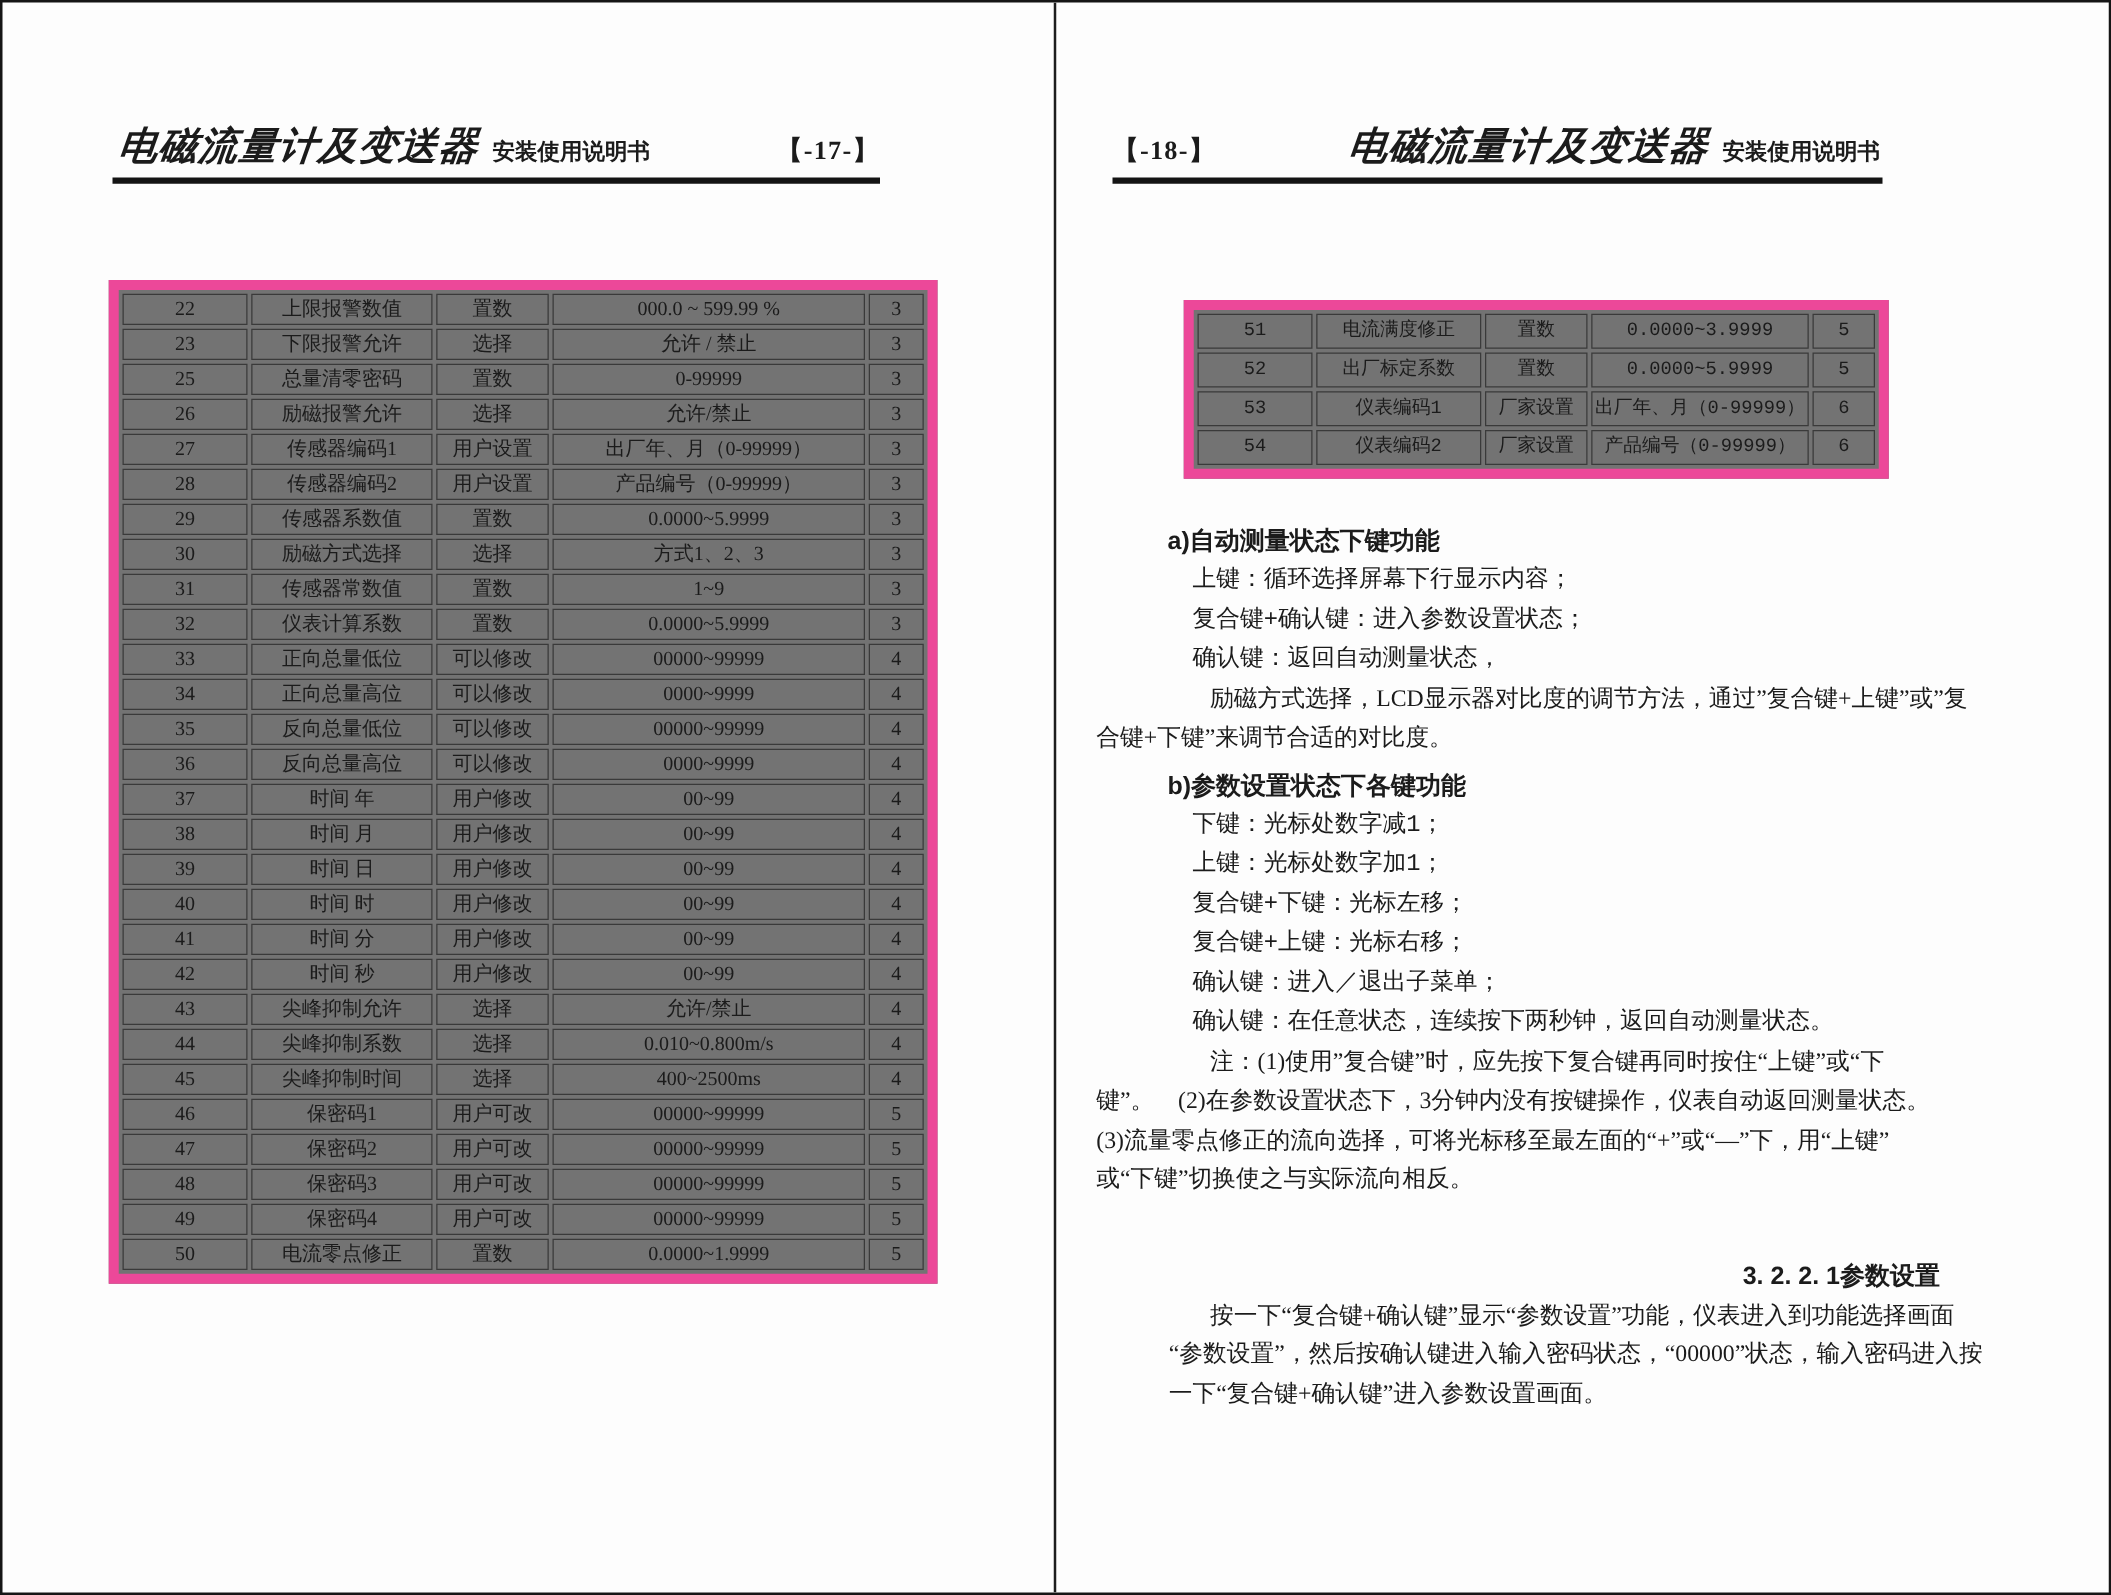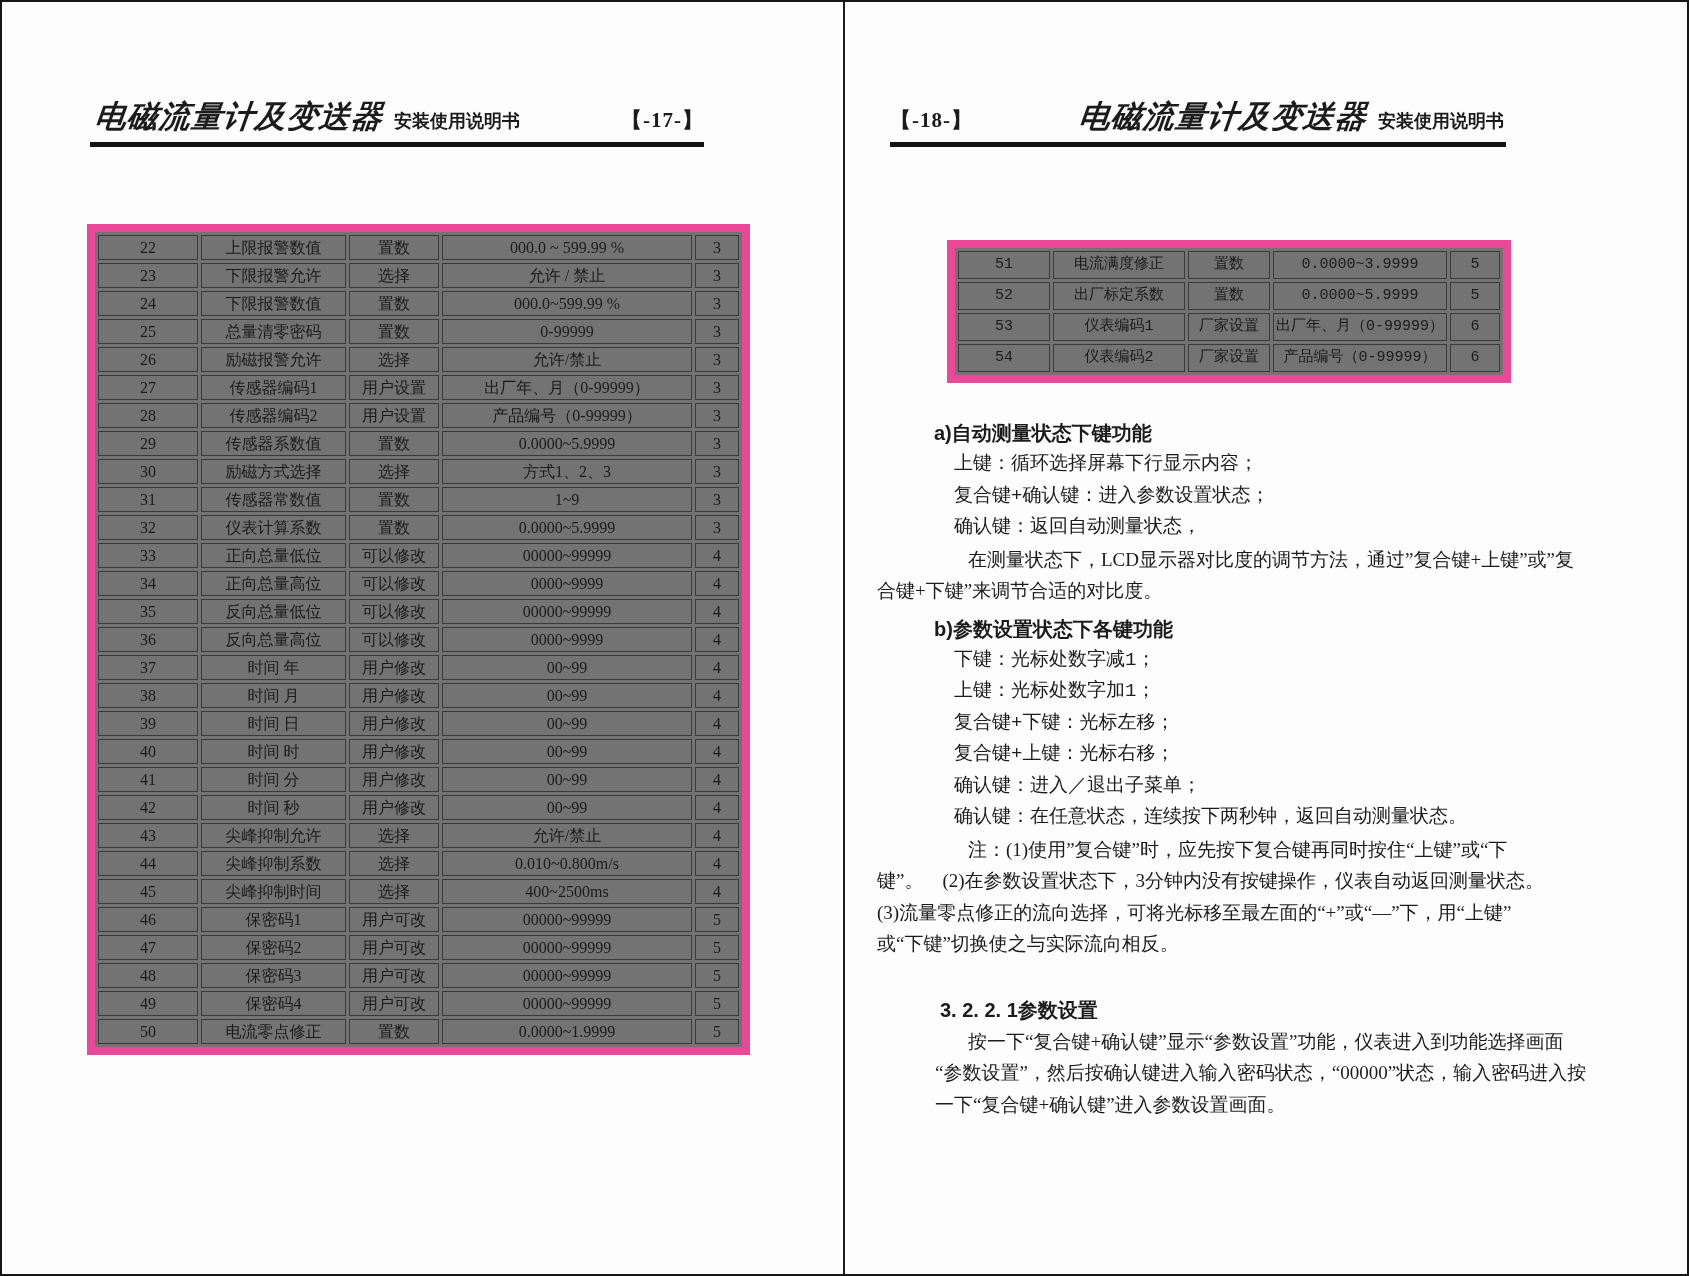--- a/index.html
+++ b/index.html
@@ -39,21 +39,21 @@
   .table-right { left:945px; top:238px; font-size:15px;font-family:Liberation Mono, monospace; }
   .table-right td { height:26px; line-height:26px; }
 
   
   .text-block { position:absolute; left:874px; top:415px; width:676px; font-size:19px; }
   .sec-heading {
     font-family:"Liberation Sans","DejaVu Sans",sans-serif; font-weight:bold;
     font-size:20px; line-height:32px; padding-left:58px; white-space:nowrap;
   }
   .h-b    { margin-top:6px; }
-  .h-3221 { margin-top:34px; padding-left:64px; }
+  .h-3221 { margin-top:45px; padding-left:64px;text-align:right; }
   .line { line-height:31.5px; white-space:nowrap; }
   .ind-0 { padding-left:1px; }
   .ind-1 { padding-left:78px;font-family:Liberation Mono, monospace; }
   .ind-2 { padding-left:92px; }
   .ind-4 { padding-left:59px; }
 </style>
 </head>
 <body>
 
 <div class="spread">
@@ -86,27 +86,20 @@
             <td>3</td>
           </tr>
           <tr>
             <td>23</td>
             <td>下限报警允许</td>
             <td>选择</td>
             <td>允许 / 禁止</td>
             <td>3</td>
           </tr>
           <tr>
-            <td>24</td>
-            <td>下限报警数值</td>
-            <td>置数</td>
-            <td>000.0~599.99 %</td>
-            <td>3</td>
-          </tr>
-          <tr>
             <td>25</td>
             <td>总量清零密码</td>
             <td>置数</td>
             <td>0-99999</td>
             <td>3</td>
           </tr>
           <tr>
             <td>26</td>
             <td>励磁报警允许</td>
             <td>选择</td>
@@ -334,21 +327,21 @@
           </tr>
         </tbody>
     </table>
 
     <div class="text-block">
       <div class="sec-heading">a)自动测量状态下键功能</div>
       <div>
           <div class="line ind-1">上键：循环选择屏幕下行显示内容；</div>
           <div class="line ind-1">复合键+确认键：进入参数设置状态；</div>
           <div class="line ind-1">确认键：返回自动测量状态，</div>
-          <div class="line ind-2">在测量状态下，LCD显示器对比度的调节方法，通过”复合键+上键”或”复</div>
+          <div class="line ind-2">励磁方式选择，LCD显示器对比度的调节方法，通过”复合键+上键”或”复</div>
           <div class="line ind-0">合键+下键”来调节合适的对比度。</div>
         </div>
       <div class="sec-heading h-b">b)参数设置状态下各键功能</div>
       <div>
           <div class="line ind-1">下键：光标处数字减1；</div>
           <div class="line ind-1">上键：光标处数字加1；</div>
           <div class="line ind-1">复合键+下键：光标左移；</div>
           <div class="line ind-1">复合键+上键：光标右移；</div>
           <div class="line ind-1">确认键：进入／退出子菜单；</div>
           <div class="line ind-1">确认键：在任意状态，连续按下两秒钟，返回自动测量状态。</div>

